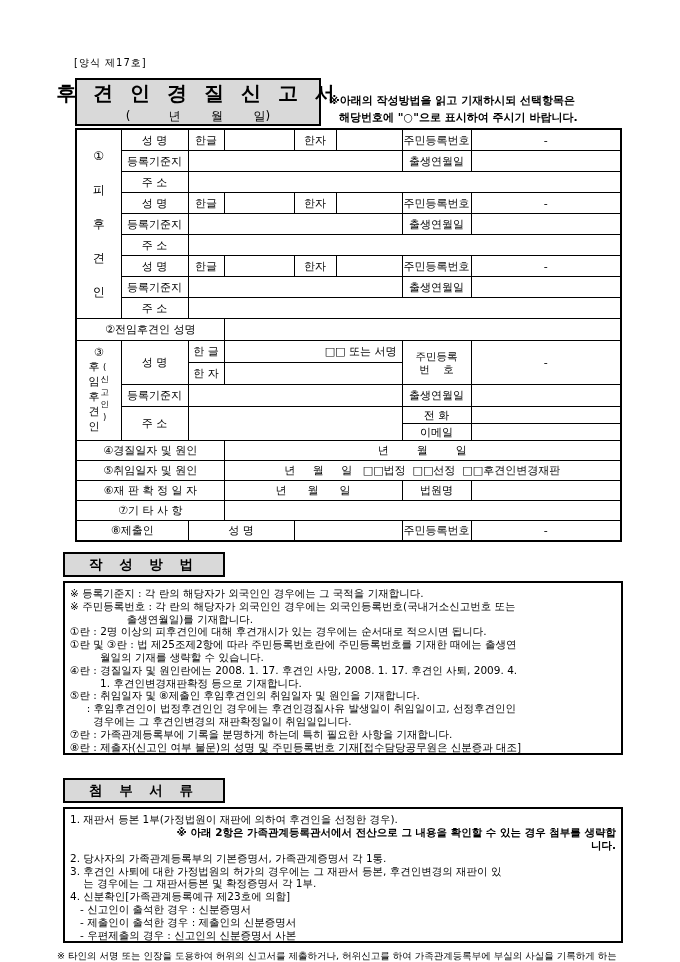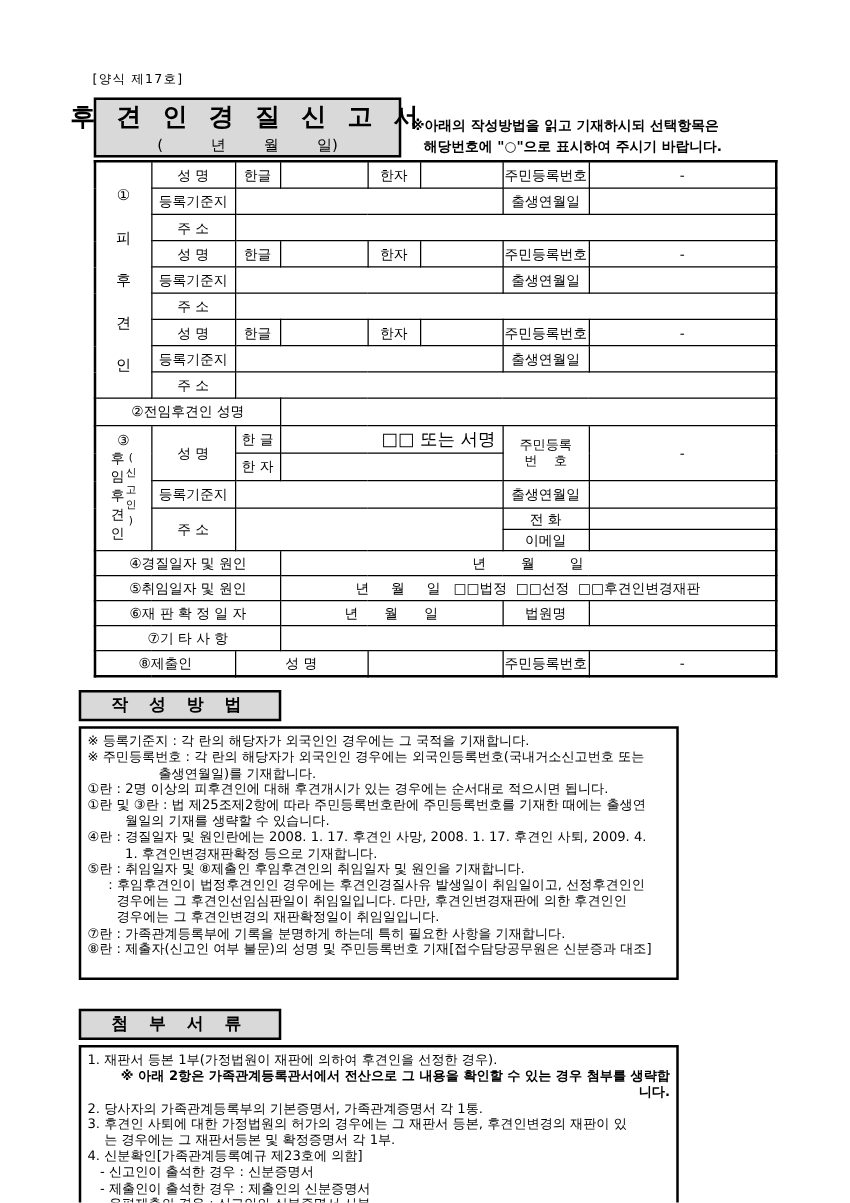--- a/index.html
+++ b/index.html
@@ -24,28 +24,28 @@
   td.pre{white-space:pre;}
   td.lbl{font-size:10.5px;}
   td.vcell{vertical-align:middle;}
   .vstack{white-space:pre;font-size:12px;line-height:34px;}
   .sec3wrap{display:flex;flex-direction:column;align-items:center;justify-content:center;}
   .sec3no{font-size:11px;line-height:12px;}
   .sec3cols{display:flex;align-items:flex-start;}
   .sec3main{white-space:pre;font-size:11px;line-height:15px;}
   .sec3sub{white-space:pre;font-size:8.5px;line-height:12.4px;margin-left:1px;margin-top:2px;}
   .rrn2{white-space:pre;font-size:10.5px;line-height:13px;}
-  .signnote{display:block;text-align:right;padding-right:5px;font-size:14px;}
+  .signnote{display:block;text-align:right;padding-right:5px;font-size:11px;}
   td.valpre{white-space:pre;text-align:left;padding-left:24px;font-size:10.5px;}
 
-  .section{margin-left:63px;width:480px;}
+  .section{margin-left:63px;width:560px;}
   .sec-head{width:158px;height:21px;background:#d9d9d9;border:2px solid #000;
             text-align:center;line-height:21px;font-size:13.5px;font-weight:bold;
             letter-spacing:6px;white-space:pre;}
-  .sec-body{border:2px solid #000;margin-top:4px;padding:4px 5px 16px 5px;}
+  .sec-body{border:2px solid #000;margin-top:4px;padding:4px 5px 0 5px;}
   .sec-body .ln{white-space:pre;font-size:10.5px;line-height:12.8px;}
   .sec-body .ln.bold{font-weight:bold;text-align:right;}
   .instructions{margin-top:10px;}
   .attachments{margin-top:23px;}
 
   .footer-note{margin:7px 0 0 57px;width:567px;font-size:9.5px;line-height:11.5px;}
 </style>
 </head>
 <body>
 
@@ -233,21 +233,20 @@
       <div class="ln">※ 등록기준지 : 각 란의 해당자가 외국인인 경우에는 그 국적을 기재합니다.</div>
       <div class="ln">※ 주민등록번호 : 각 란의 해당자가 외국인인 경우에는 외국인등록번호(국내거소신고번호 또는</div>
       <div class="ln">                 출생연월일)를 기재합니다.</div>
       <div class="ln">①란 : 2명 이상의 피후견인에 대해 후견개시가 있는 경우에는 순서대로 적으시면 됩니다.</div>
       <div class="ln">①란 및 ③란 : 법 제25조제2항에 따라 주민등록번호란에 주민등록번호를 기재한 때에는 출생연</div>
       <div class="ln">         월일의 기재를 생략할 수 있습니다.</div>
       <div class="ln">④란 : 경질일자 및 원인란에는 2008. 1. 17. 후견인 사망, 2008. 1. 17. 후견인 사퇴, 2009. 4.</div>
       <div class="ln">         1. 후견인변경재판확정 등으로 기재합니다.</div>
       <div class="ln">⑤란 : 취임일자 및 ⑧제출인 후임후견인의 취임일자 및 원인을 기재합니다.</div>
       <div class="ln">     : 후임후견인이 법정후견인인 경우에는 후견인경질사유 발생일이 취임일이고, 선정후견인인</div>
-      <div class="ln">       경우에는 그 후견인선임심판일이 취임일입니다. 다만, 후견인변경재판에 의한 후견인인</div>
       <div class="ln">       경우에는 그 후견인변경의 재판확정일이 취임일입니다.</div>
       <div class="ln">⑦란 : 가족관계등록부에 기록을 분명하게 하는데 특히 필요한 사항을 기재합니다.</div>
       <div class="ln">⑧란 : 제출자(신고인 여부 불문)의 성명 및 주민등록번호 기재[접수담당공무원은 신분증과 대조]</div>
     </div>
   </div>
 
   <div class="section attachments">
     <div class="sec-head">첨 부 서 류</div>
     <div class="sec-body">
       <div class="ln">1. 재판서 등본 1부(가정법원이 재판에 의하여 후견인을 선정한 경우).</div>

